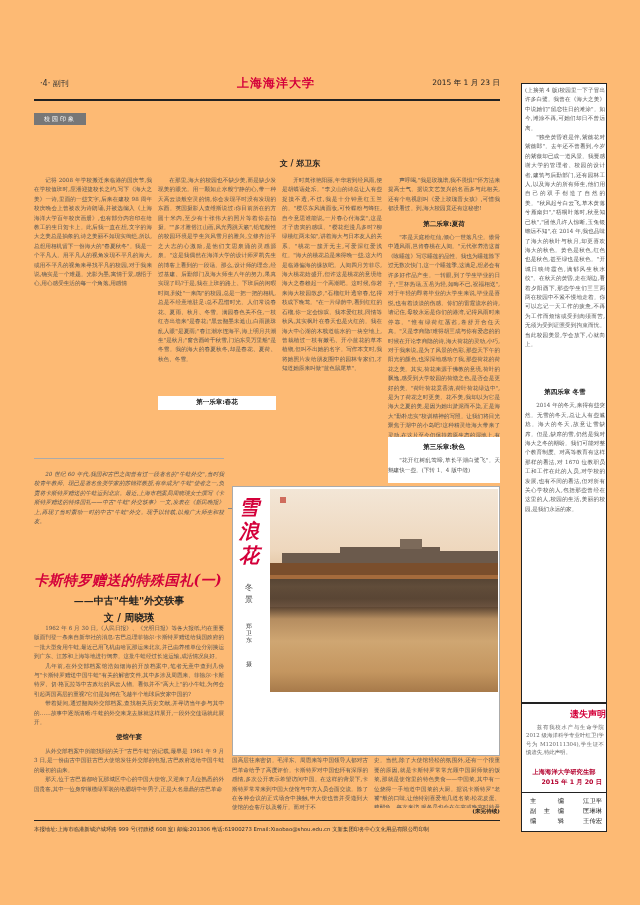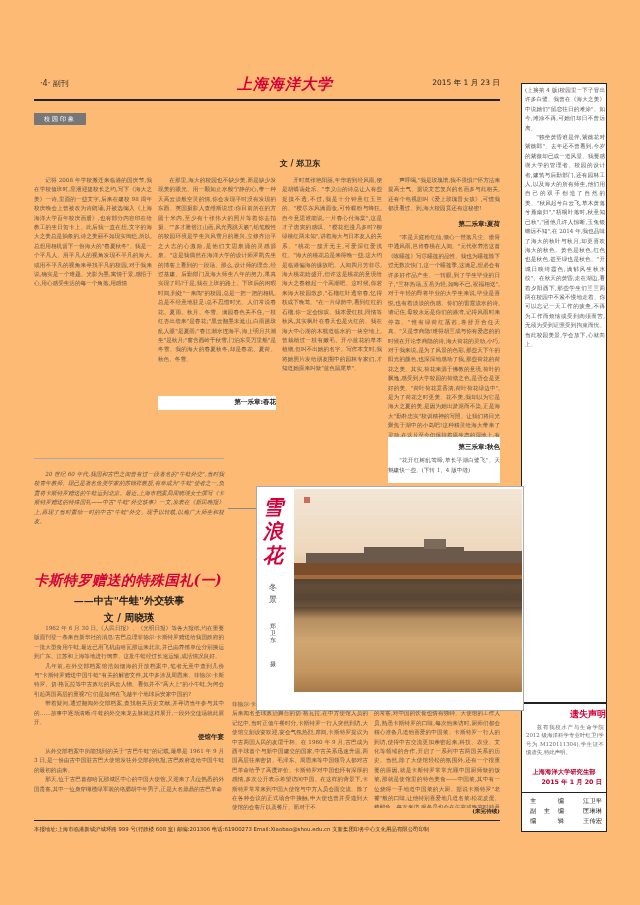--- a/index.html
+++ b/index.html
@@ -4,32 +4,32 @@
 <style>
   * { box-sizing: border-box; margin: 0; padding: 0; }
   html, body { width: 640px; height: 905px; background: #ffffff; overflow: hidden; }
   body { font-family: "DejaVu Serif", "Liberation Serif", serif; color: #333; position: relative; }
 
   .page { position: absolute; left: 0; top: 0; width: 640px; height: 905px; background: #fdba74; }
 
   
   .masthead { position: absolute; left: 34px; top: 78px; width: 466px; height: 16px; }
   .masthead .pno { position: absolute; left: 6px; top: 0; font-size: 8px; color: #333; font-family: "DejaVu Sans", sans-serif; }
-  .masthead .paper { position: absolute; left: 203px; top: -3px; font-size: 15px; color: #d4003a; font-weight: bold; letter-spacing: 1px; font-family: "DejaVu Serif", serif; font-style: italic; }
+  .masthead .paper { position: absolute; left: 203px; top: -3px; font-size: 12px; color: #d4003a; font-weight: bold; letter-spacing: 1px; font-family: "DejaVu Serif", serif; }
   .masthead .date { position: absolute; right: 0; top: 0; font-size: 7.5px; color: #222; font-family: "DejaVu Sans", sans-serif; }
   .masthead-rule { position: absolute; left: 34px; top: 99px; width: 466px; height: 1.5px; background: #222; }
 
   .column-tag { position: absolute; left: 34px; top: 113px; width: 52px; height: 12px; background: #777; color: #fff; font-size: 6px; text-align: center; line-height: 12px; letter-spacing: 2px; }
 
   .main-title { position: absolute; left: 160px; top: 115px; width: 280px; text-align: center; font-size: 30px; color: #d4003a; font-weight: bold; letter-spacing: 8px; font-family: "DejaVu Serif", serif; font-style: italic; }
   .main-byline { position: absolute; left: 245px; top: 158px; width: 110px; text-align: center; font-size: 8px; color: #222; font-weight: bold; font-family: "DejaVu Sans", sans-serif; }
 
   .col { position: absolute; font-size: 5.6px; line-height: 9.4px; color: #555; text-align: justify; overflow: hidden; }
   .col p { text-indent: 2em; }
-  .sec-head { text-align: right; font-weight: bold; color: #222; font-size: 6.5px; margin: 6px 0 4px 0; text-indent: 0 !important; font-family: "DejaVu Sans", sans-serif; }
+  .sec-head { text-align: center; font-weight: bold; color: #222; font-size: 6.5px; margin: 6px 0 4px 0; text-indent: 0 !important; font-family: "DejaVu Sans", sans-serif; }
   .cont { text-align: right; font-size: 5.6px; color: #222; font-weight: bold; }
 
   .article-rule { position: absolute; left: 34px; top: 458px; width: 190px; height: 1px; background: #aaa; }
   .mid-rule { position: absolute; left: 228px; top: 508px; width: 272px; height: 1px; background: #888; }
 
   
   .sidebar-box { position: absolute; left: 521px; top: 83px; width: 86px; height: 749px; border: 1px solid #222; background: #fff; }
   .sidebar-box .col { position: absolute; left: 3px; top: 2px; width: 80px; }
   .sb-rule { position: absolute; left: 0; width: 84px; height: 1.5px; background: #222; }
 
@@ -42,21 +42,21 @@
   .staff .role { width: 34px; display: flex; justify-content: space-between; }
   .staff .name { width: 30px; text-align: right; }
 
   
   .intro2 { position: absolute; left: 34px; top: 470px; width: 190px; font-size: 5.6px; line-height: 9.4px; color: #555; text-align: justify; text-indent: 2em; font-style: italic; }
   .title2 { position: absolute; left: 34px; top: 572px; width: 190px; font-size: 14px; color: #d4003a; font-weight: bold; font-style: italic; letter-spacing: 0.5px; font-family: "DejaVu Serif", serif; white-space: nowrap; }
   .subtitle2 { position: absolute; left: 34px; top: 594px; width: 190px; text-align: center; font-size: 10px; color: #222; font-weight: bold; }
   .byline2 { position: absolute; left: 34px; top: 611px; width: 190px; text-align: center; font-size: 10px; color: #222; font-weight: bold; font-family: "DejaVu Sans", sans-serif; }
 
   
-  .photo-box { position: absolute; left: 232px; top: 486px; width: 268px; height: 225px; border: 1px solid #aaa; background: #fff; margin-left: 24px; }
+  .photo-box { position: absolute; left: 232px; top: 486px; width: 268px; height: 270px; border: 1px solid #aaa; background: #fff; }
   .photo-title { position: absolute; left: 6px; top: 8px; width: 20px; font-size: 20px; line-height: 24px; color: #d4003a; font-weight: bold; font-style: italic; text-align: center; }
   .photo-sub { position: absolute; left: 10px; top: 95px; width: 12px; font-size: 8px; line-height: 12px; color: #333; text-align: center; }
   .photo-credit { position: absolute; left: 11px; top: 135px; width: 10px; font-size: 6px; line-height: 7px; color: #333; text-align: center; font-family: "DejaVu Sans", sans-serif; }
   .photo-credit2 { position: absolute; left: 11px; top: 173px; width: 10px; font-size: 6px; color: #333; text-align: center; font-family: "DejaVu Sans", sans-serif; }
   .photo { position: absolute; left: 37px; top: 2px; width: 228px; height: 203px; overflow: hidden;
     background: linear-gradient(180deg, #f3e6d6 0%, #eed7bd 30%, #dcb991 48%, #3b2d20 54%, #5a4432 58%, #b58d60 64%, #cfa672 75%, #c49660 90%, #a77a4a 100%); }
   .photo .bldg { position: absolute; background: #6b5a4c; }
   .photo .seal { position: absolute; left: 10px; top: 8px; width: 6px; height: 6px; background: #c0392b; opacity: .7; }
 
   .footer-rule { position: absolute; left: 34px; top: 820px; width: 466px; height: 1px; background: #222; }
@@ -100,20 +100,24 @@
     <div class="sec-head" style="margin:2px 0;">第一乐章:春花</div>
   </div>
 
   <div class="mid-rule"></div>
   <div class="article-rule"></div>
 
   <div class="sidebar-box">
     <div class="col" style="height:296px;">
       <p style="text-indent:0;">(上接第 4 版)校园里一下子冒出许多白鹭。我曾在《海大之美》中说她们"留恋往日的滩涂"。如今,滩涂不再,可她们却日不曾远离。</p>
       <p>"独坐黄昏谁是伴,紫薇花对紫薇郎"。去年还不曾看到,今岁的紫薇却已成一道风景。我要感谢大学的管理者、校园的设计者,建筑与后勤部门,还有园林工人,以及海大的所有师生,他们用自己的双手创造了自然的美。"秋风起兮白云飞,草木黄落兮雁南归","梧桐叶落时,秋意知已秋","团他几许人惊断,玉兔银蟾远不知",在 2014 年,我也品味了海大的秋叶与秋月,却更喜欢海大的秋色。黄色是秋色,红色也是秋色,甚至绿也是秋色。"开城日映绮霞色,满郁风生秋水纹"。在秋天的黄昏,走在湖边,看着夕阳西下,那些学生们三三两两在校园中不紧不慢地走着。你可以忘记一天工作的疲惫,不再为工作而烦恼或受到肉须而苦,无须为受到证照受到拘束而忧。当此校园美景,学会放下,心就向上。</p>
+    </div>
+    <div class="col" style="top:298px; height:300px;">
+      <div class="sec-head">第四乐章 冬雪</div>
+      <p>2014 年的冬天,来得有些突然。无雪的冬天,总让人有些尴尬。海大的冬天,故意让雪缺席。但是,缺席的雪,仍然是我对海大之冬的期盼。我们可能对整个教育制度、对高等教育有这样那样的看法,对 1670 位教职员工和工作在此的人员,对学校的发展,也有不同的看法,但对所有关心学校的人,包括那些曾经在这里的人,校园的生活,美丽的校园,是我们永远的家。</p>
     </div>
 
     <div class="sb-rule" style="top:618px;"></div>
     <div class="notice-title" style="top:624px;">遗失声明</div>
     <div class="notice-body" style="top:639px;">兹有我校水产与生命学院 2012 级海洋科学专业叶红卫(学号为 M120111304),学生证不慎遗失,特此声明。</div>
     <div class="notice-org" style="top:684px;">上海海洋大学研究生部</div>
     <div class="notice-date" style="top:694px;">2015 年 1 月 20 日</div>
 
     <div class="sb-rule" style="top:708px; height:1px;"></div>
     <div class="staff" style="top:712px;">

